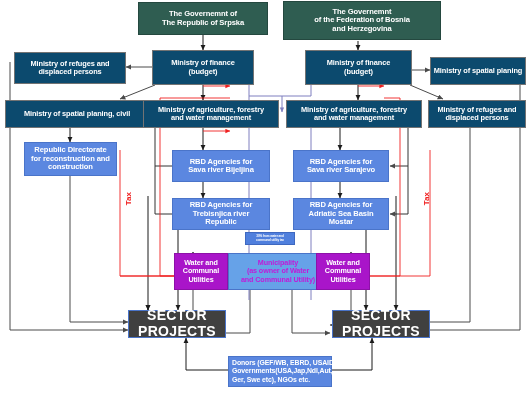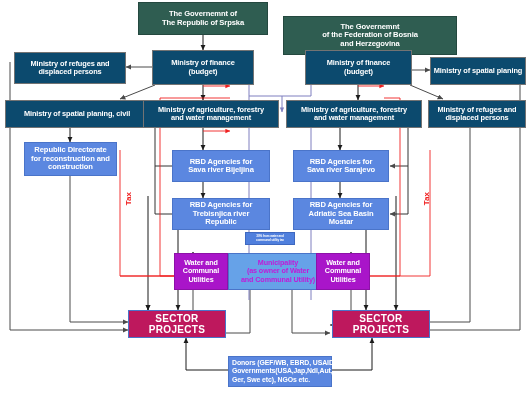--- a/index.html
+++ b/index.html
@@ -48,23 +48,23 @@
     background:#5b87e0;
     border:1px solid #4a74c9;
     font-size:7.6px;
   }
   .lightblue{
     background:#5b87e0;
     border:1px solid #4a74c9;
     font-size:7.6px;
   }
   .sector{
-    background:#be185d;
-    border:1px solid #4a74c9;
-    font-size:10px;
+    background:#404040;
+    border:1px solid #4a74c9;
+    font-size:14px;
     letter-spacing:0.3px;
   }
   .util{
     background:#a915c9;
     border:1px solid #8d11a8;
     font-size:7.2px;
   }
   .muni{
     background:#66a2e8;
     border:1px solid #4a74c9;
@@ -204,21 +204,21 @@
     </g>
   </svg>
 
   <div class="box gov" style="left:138px; top:2px; width:130px; height:33px;">
     <div>
       <span class="ln">The Governemnt of</span>
       <span class="ln">The Republic of Srpska</span>
     </div>
   </div>
 
-  <div class="box gov" style="left:283px; top:16px; width:174px; height:39px;">
+  <div class="box gov" style="left:283px; top:1px; width:158px; height:39px;">
     <div>
       <span class="ln">The Governemnt</span>
       <span class="ln">of the Federation of Bosnia</span>
       <span class="ln">and Herzegovina</span>
     </div>
   </div>
 
   <div class="box ministry" style="left:152px; top:50px; width:102px; height:35px;">
     <div>
       <span class="ln">Ministry of finance</span>

